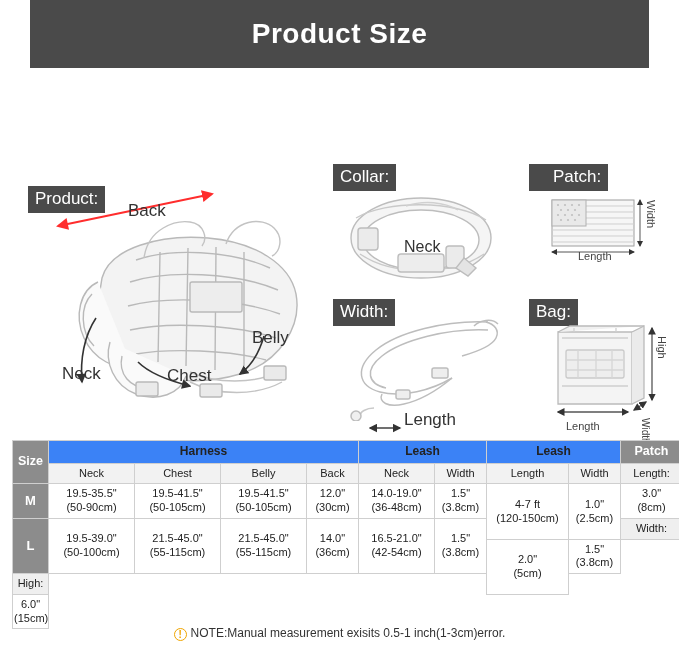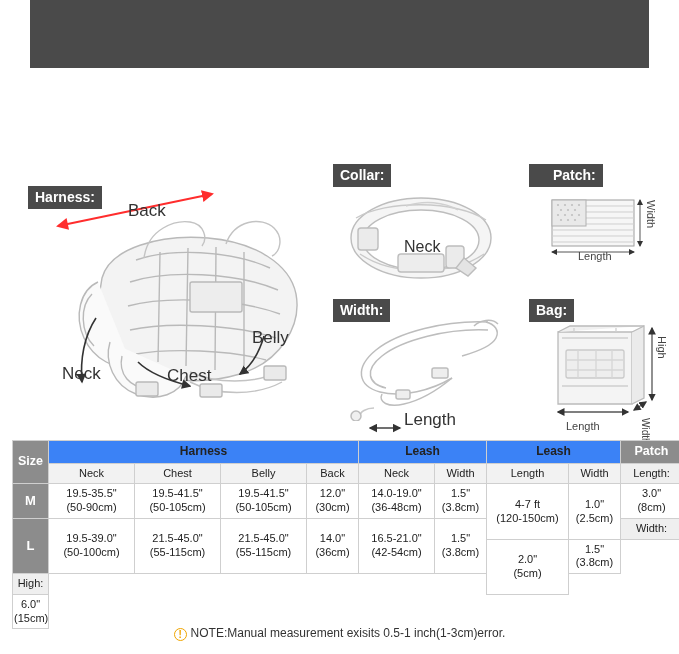--- a/index.html
+++ b/index.html
@@ -34,24 +34,24 @@
   
   .diagram {
     position: relative;
     height: 352px;
     background: #fff;
   }
   .tag {
     position: absolute;
     background: #4a4a4a;
     color: #fff;
-    font-size: 14px;
+    font-size: 17px;
     padding: 3px 7px 4px 7px;
     white-space: nowrap;
-    font-weight: bold;
+    font-weight: normal;
   }
   .label-ov {
     position: absolute;
     font-size: 17px;
     color: #333;
     white-space: nowrap;
   }
   .label-sm {
     position: absolute;
     font-size: 11px;
@@ -133,25 +133,26 @@
     vertical-align: -1px;
     font-weight: bold;
   }
 </style>
 </head>
 <body>
 
 <div class="header">
   <div class="cap left"></div>
   <div class="cap right"></div>
+  <div class="title">Product Size</div>
 </div>
 
 <div class="diagram">
 
-  <div class="tag" style="left:28px; top:118px;">Harness:</div>
+  <div class="tag" style="left:28px; top:118px;">Product:</div>
 
   <svg class="illus" style="left:40px; top:118px;" width="290" height="230" viewBox="0 0 290 230">
     <g fill="none" stroke="#b9b9b9" stroke-width="1.4">
 
       <path d="M62 92 C70 62 120 48 168 52 C215 56 250 78 256 108 C262 140 240 176 200 188 C160 200 110 196 84 174 C62 156 56 120 62 92 Z" fill="#f3f3f3"></path>
 
       <path d="M96 74 C130 62 190 64 230 82"></path>
       <path d="M90 96 C126 84 196 86 238 104"></path>
       <path d="M88 120 C124 110 196 112 240 128"></path>
       <path d="M90 144 C126 136 194 138 236 152"></path>

